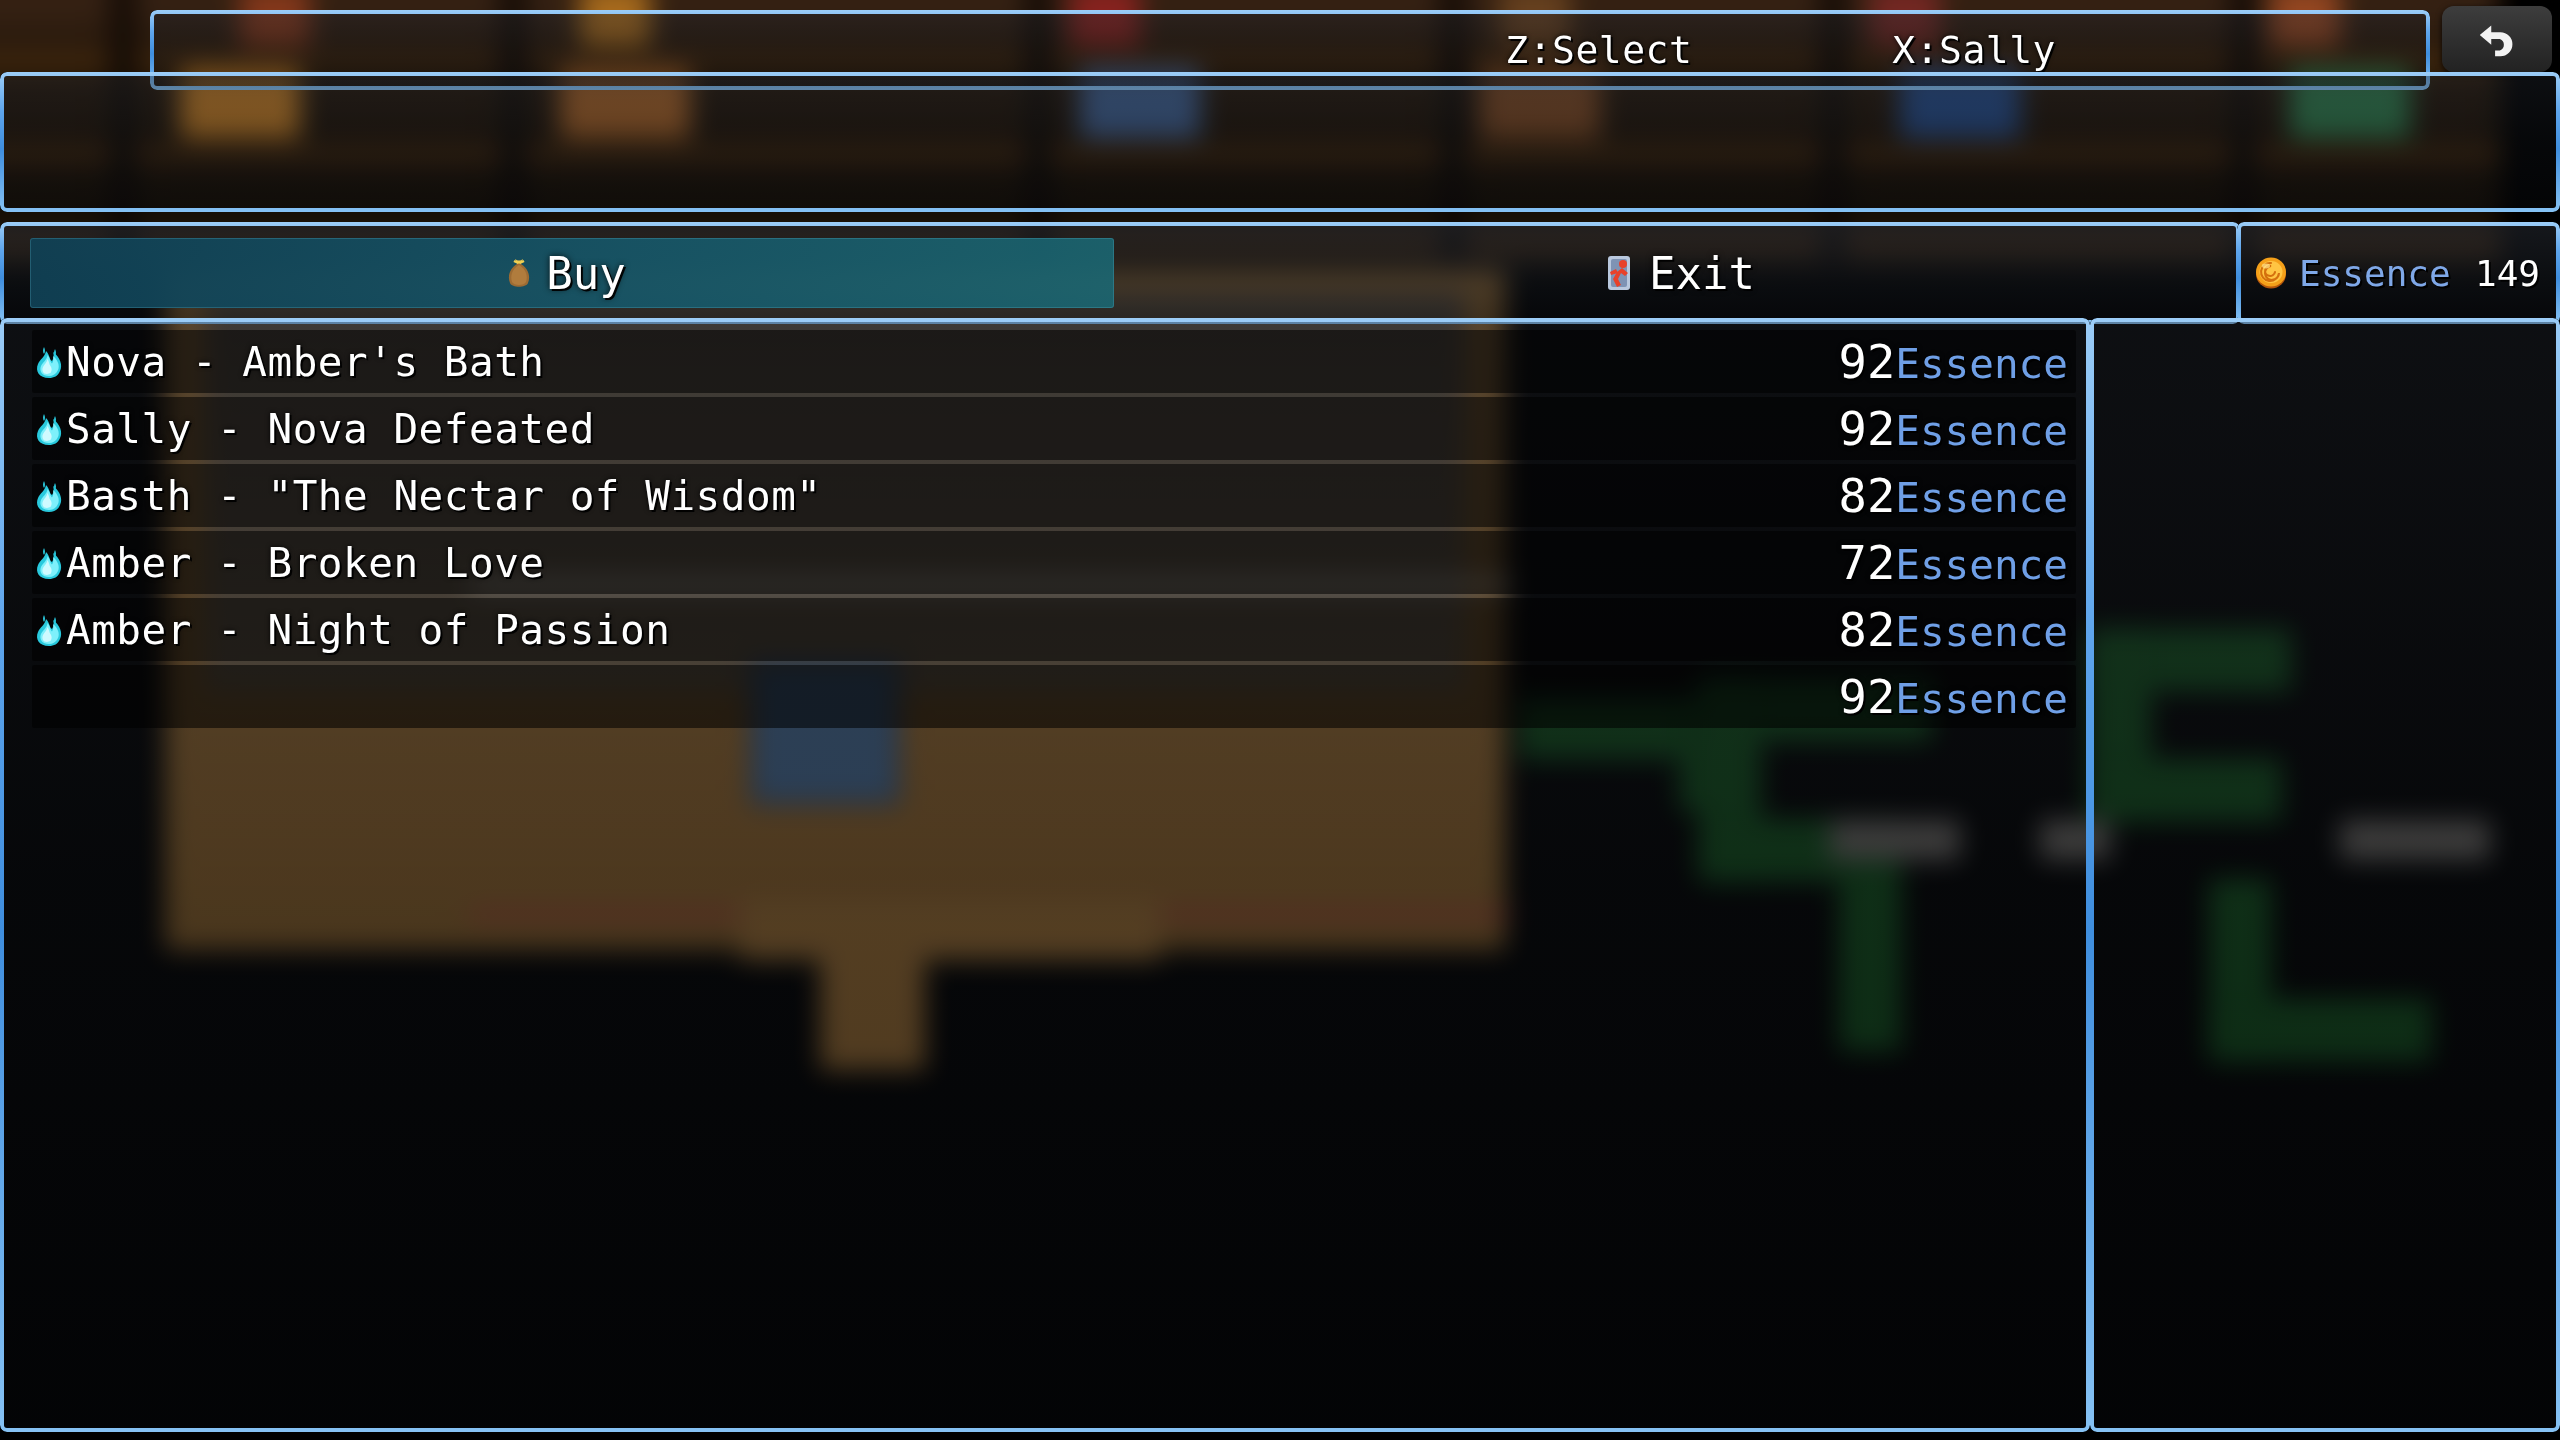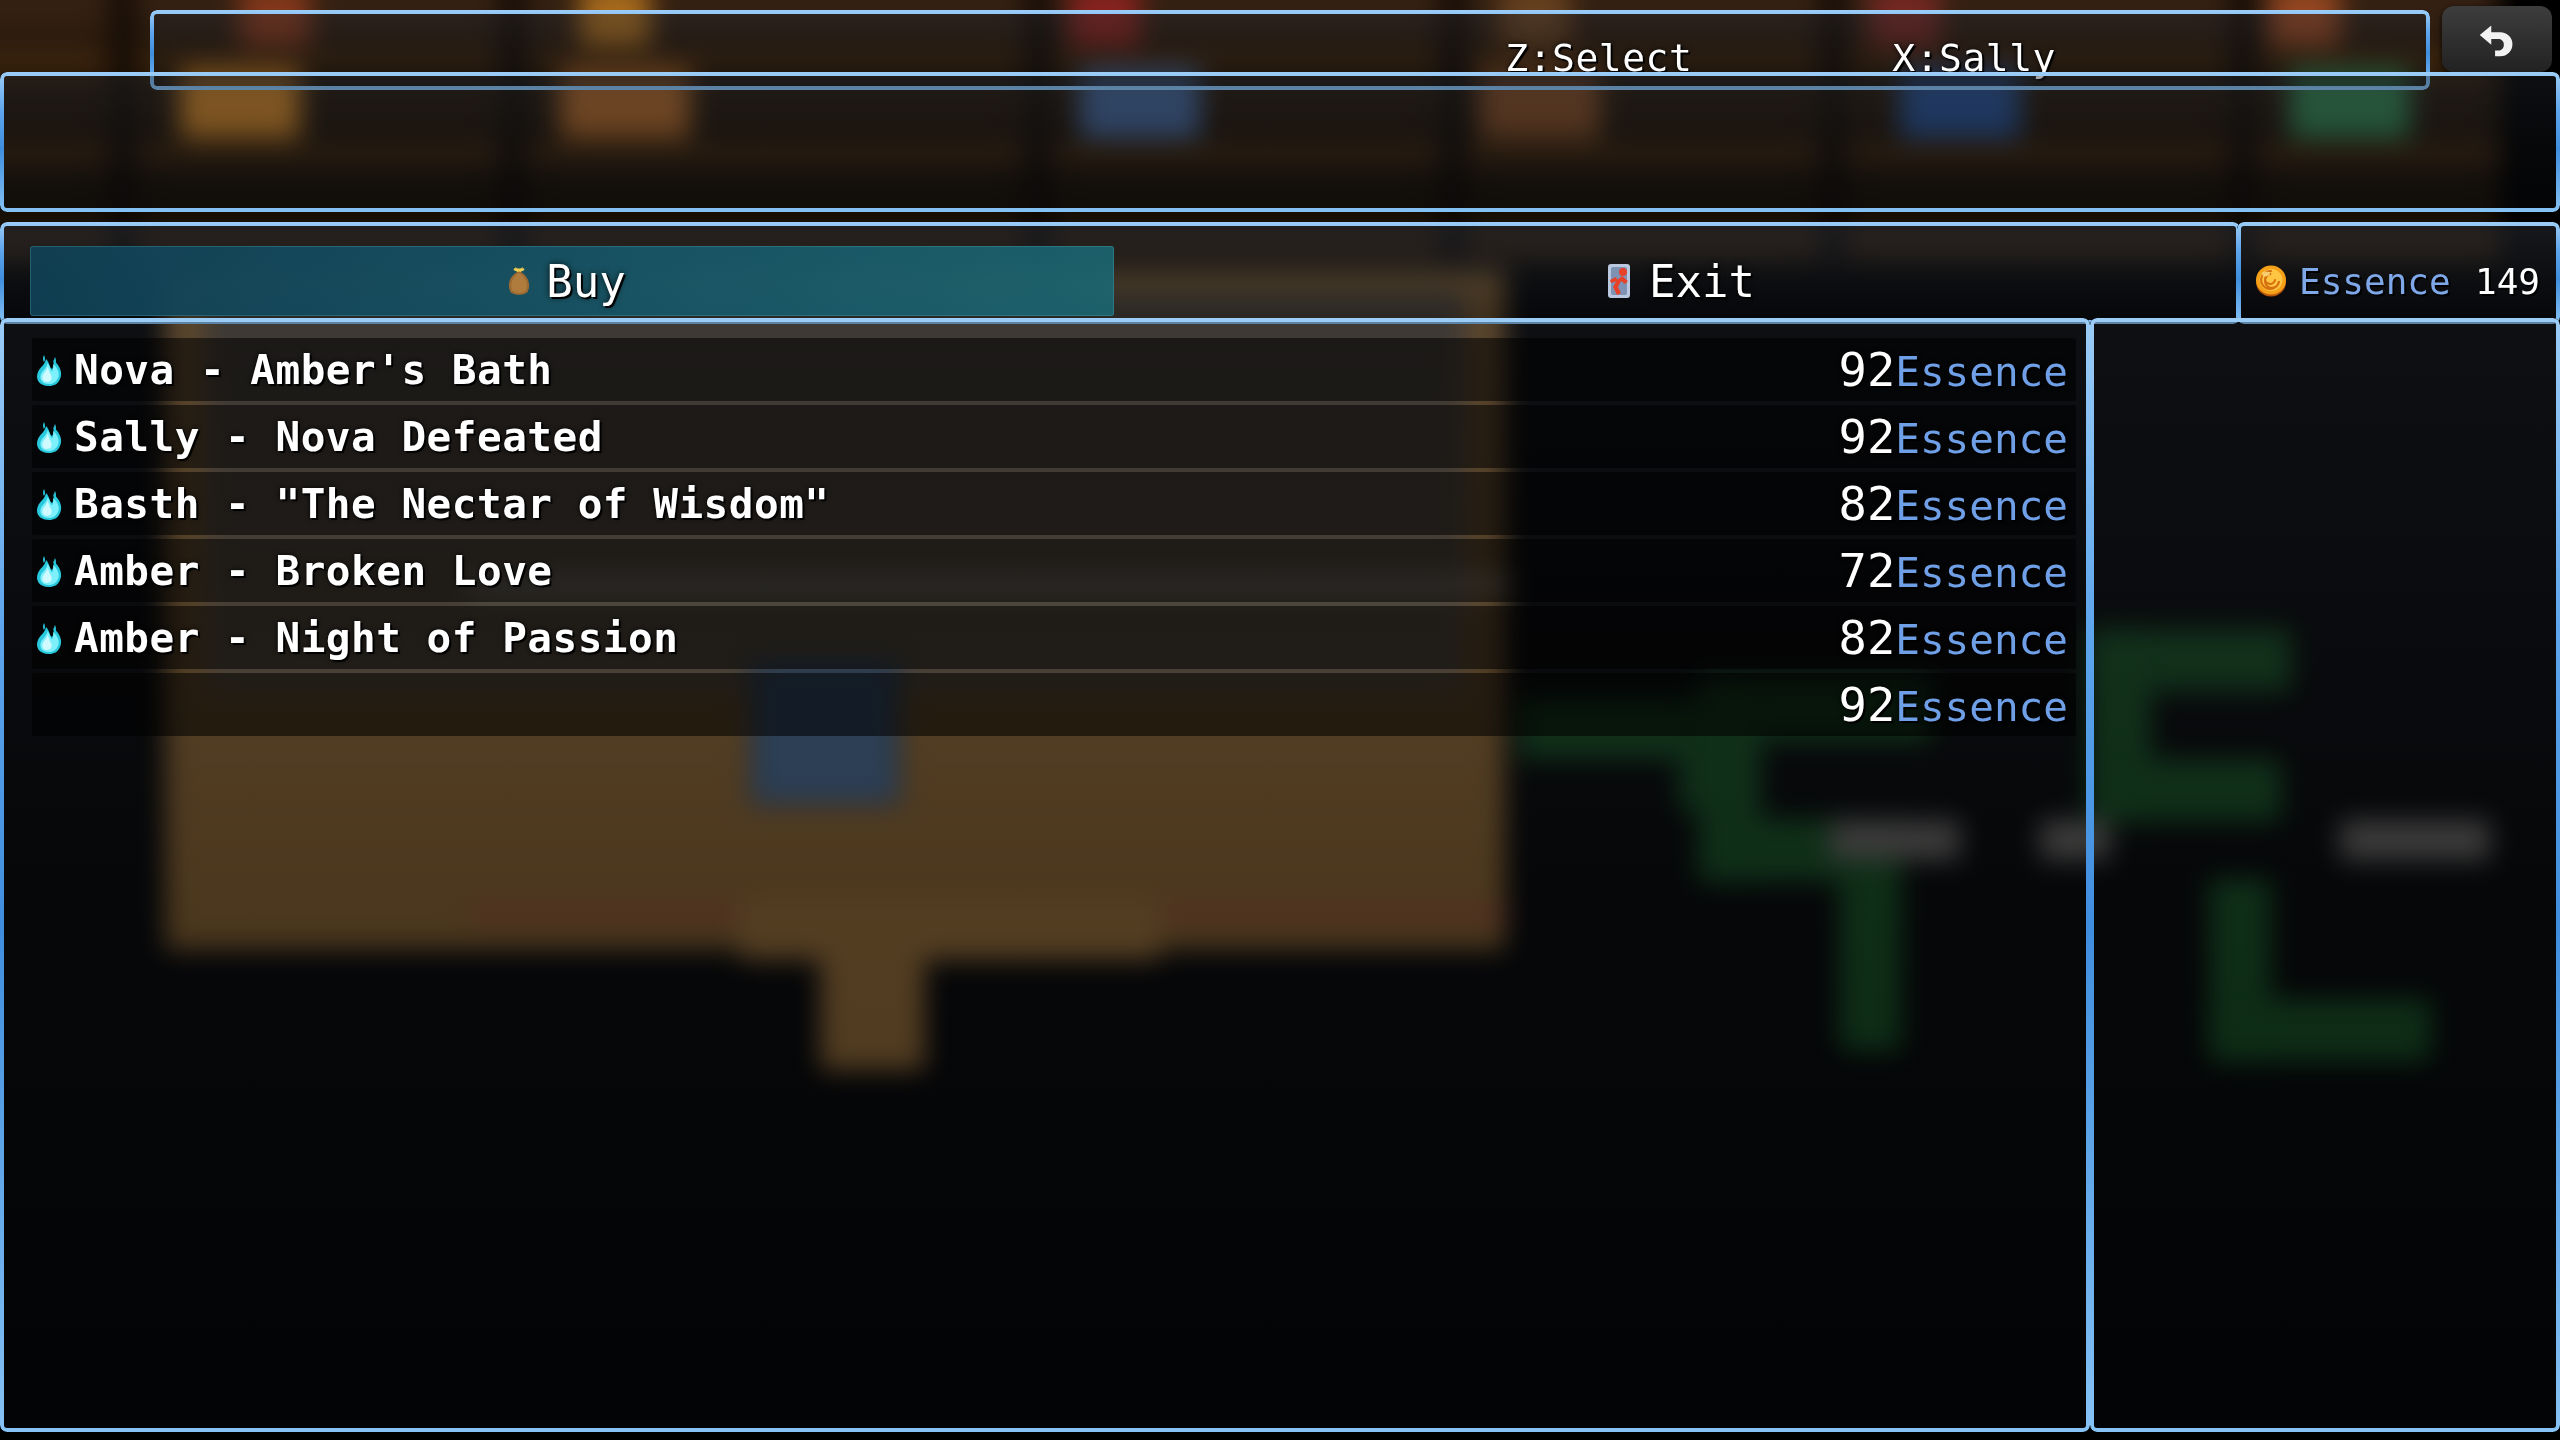--- a/index.html
+++ b/index.html
@@ -93,21 +93,20 @@
       linear-gradient(#000 0 0);
     -webkit-mask-composite:xor;
     mask-composite:exclude;
     pointer-events:none;
     box-shadow:0 0 6px rgba(110,180,240,.55);
   }
   .win-body {
     position:relative; width:100%; height:100%;
     border-radius:3px;
     overflow:hidden;
-    margin-top:8px;
   }
 
   
   .win.glass {
     background:
       linear-gradient(180deg,
         rgba(34,38,46,.40) 0%,
         rgba(18,22,28,.34) 50%,
         rgba(8,10,14,.40) 100%);
   }
@@ -189,22 +188,22 @@
   .item-row {
     position:relative; height:67px;
     display:flex; align-items:center;
     padding-left:28px; padding-right:18px;
   }
   .row-bg {
     position:absolute; left:28px; right:10px; top:2px; bottom:2px;
     background:rgba(0,0,0,.55); border-radius:2px;
   }
   .row-name {
-    position:relative; display:flex; align-items:center; gap:8px;
-    flex:1; min-width:0;font-weight:bold;
+    position:relative; display:flex; align-items:center; gap:0;
+    flex:1; min-width:0;
   }
   .item-label {
     color:#fff; font-size:41px; white-space:nowrap; letter-spacing:.5px;
     text-shadow:2px 2px 0 rgba(0,0,0,.95), 0 0 5px rgba(0,0,0,.9);
   }
   .price-wrap {
     position:relative; display:flex; align-items:baseline;
   }
   .price-num {
     color:#fff; font-size:47px;

